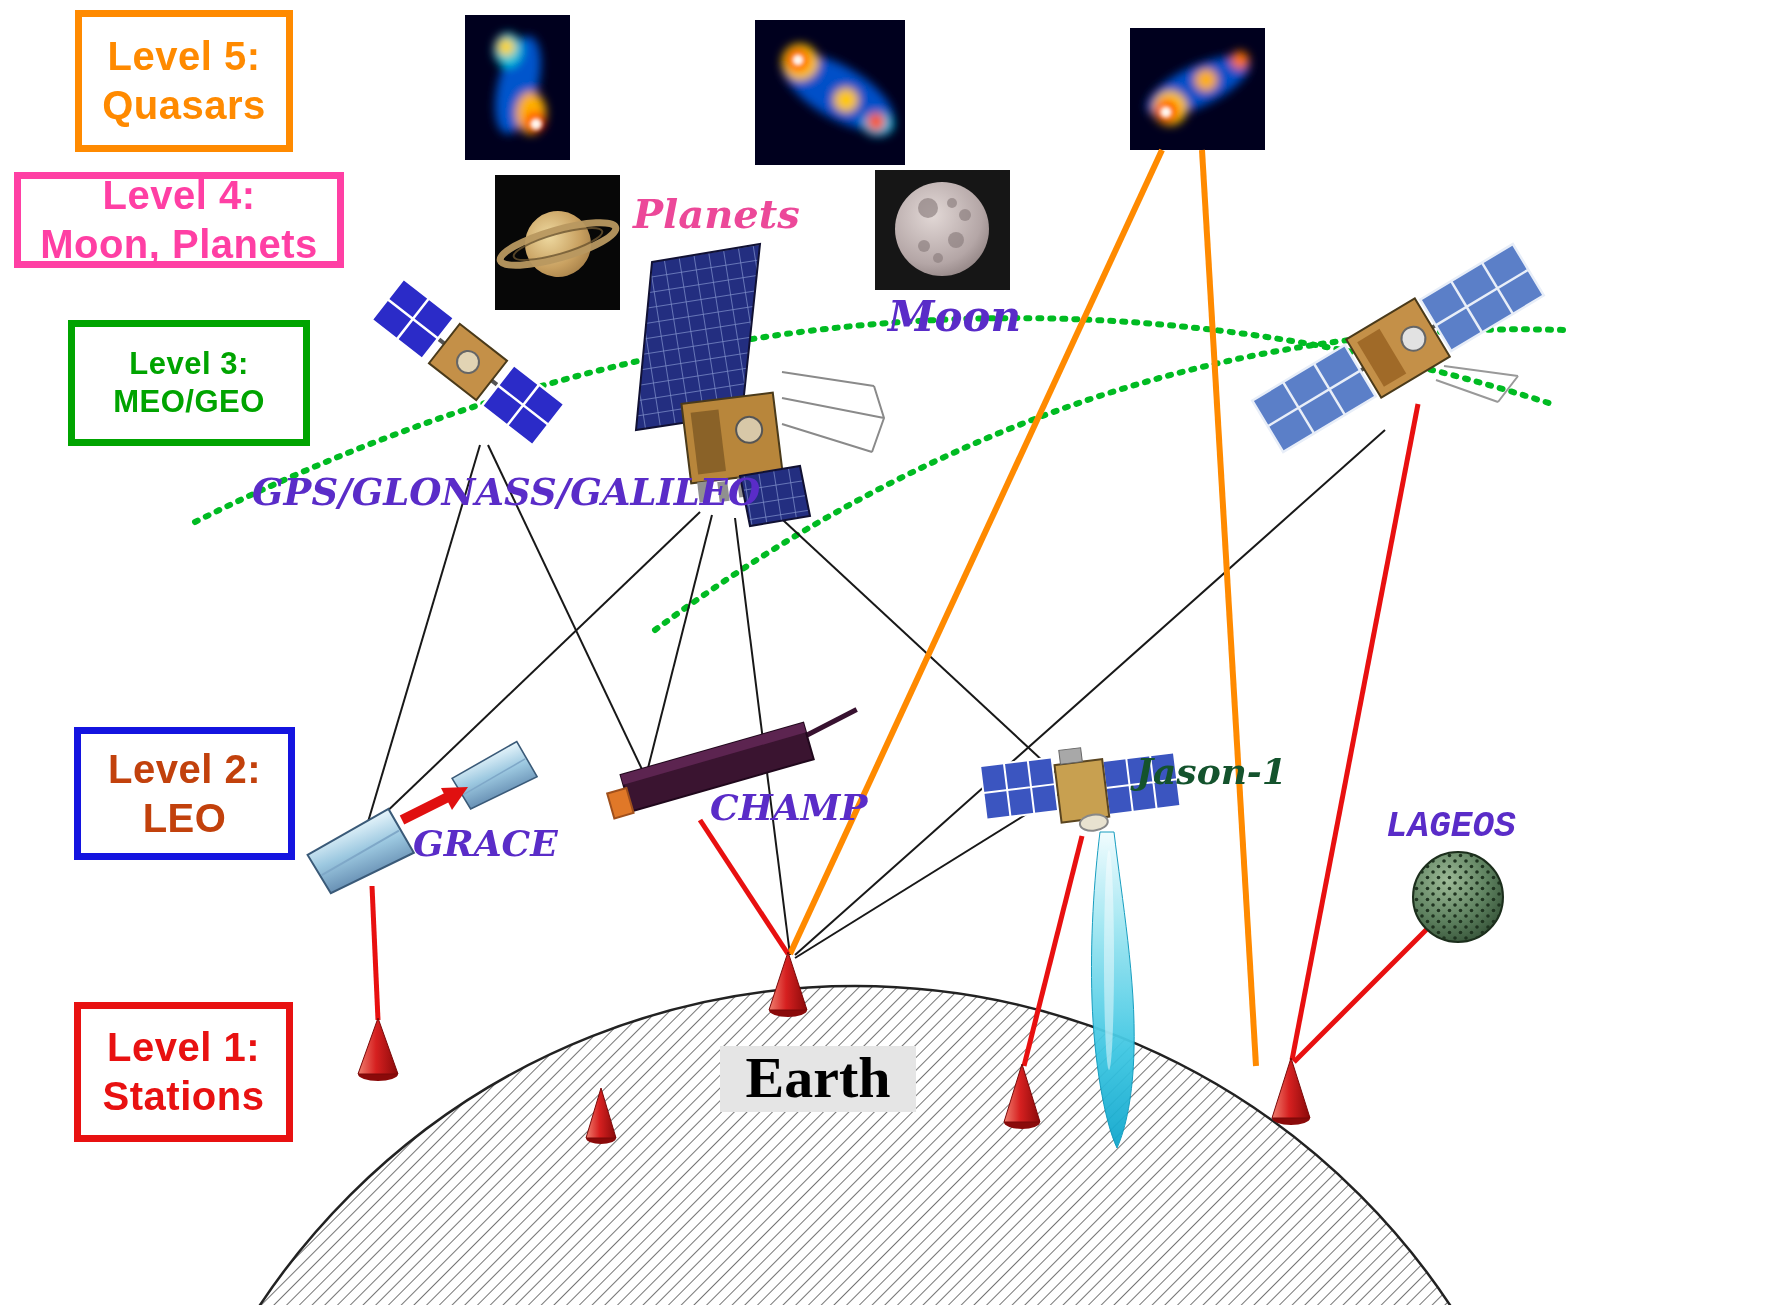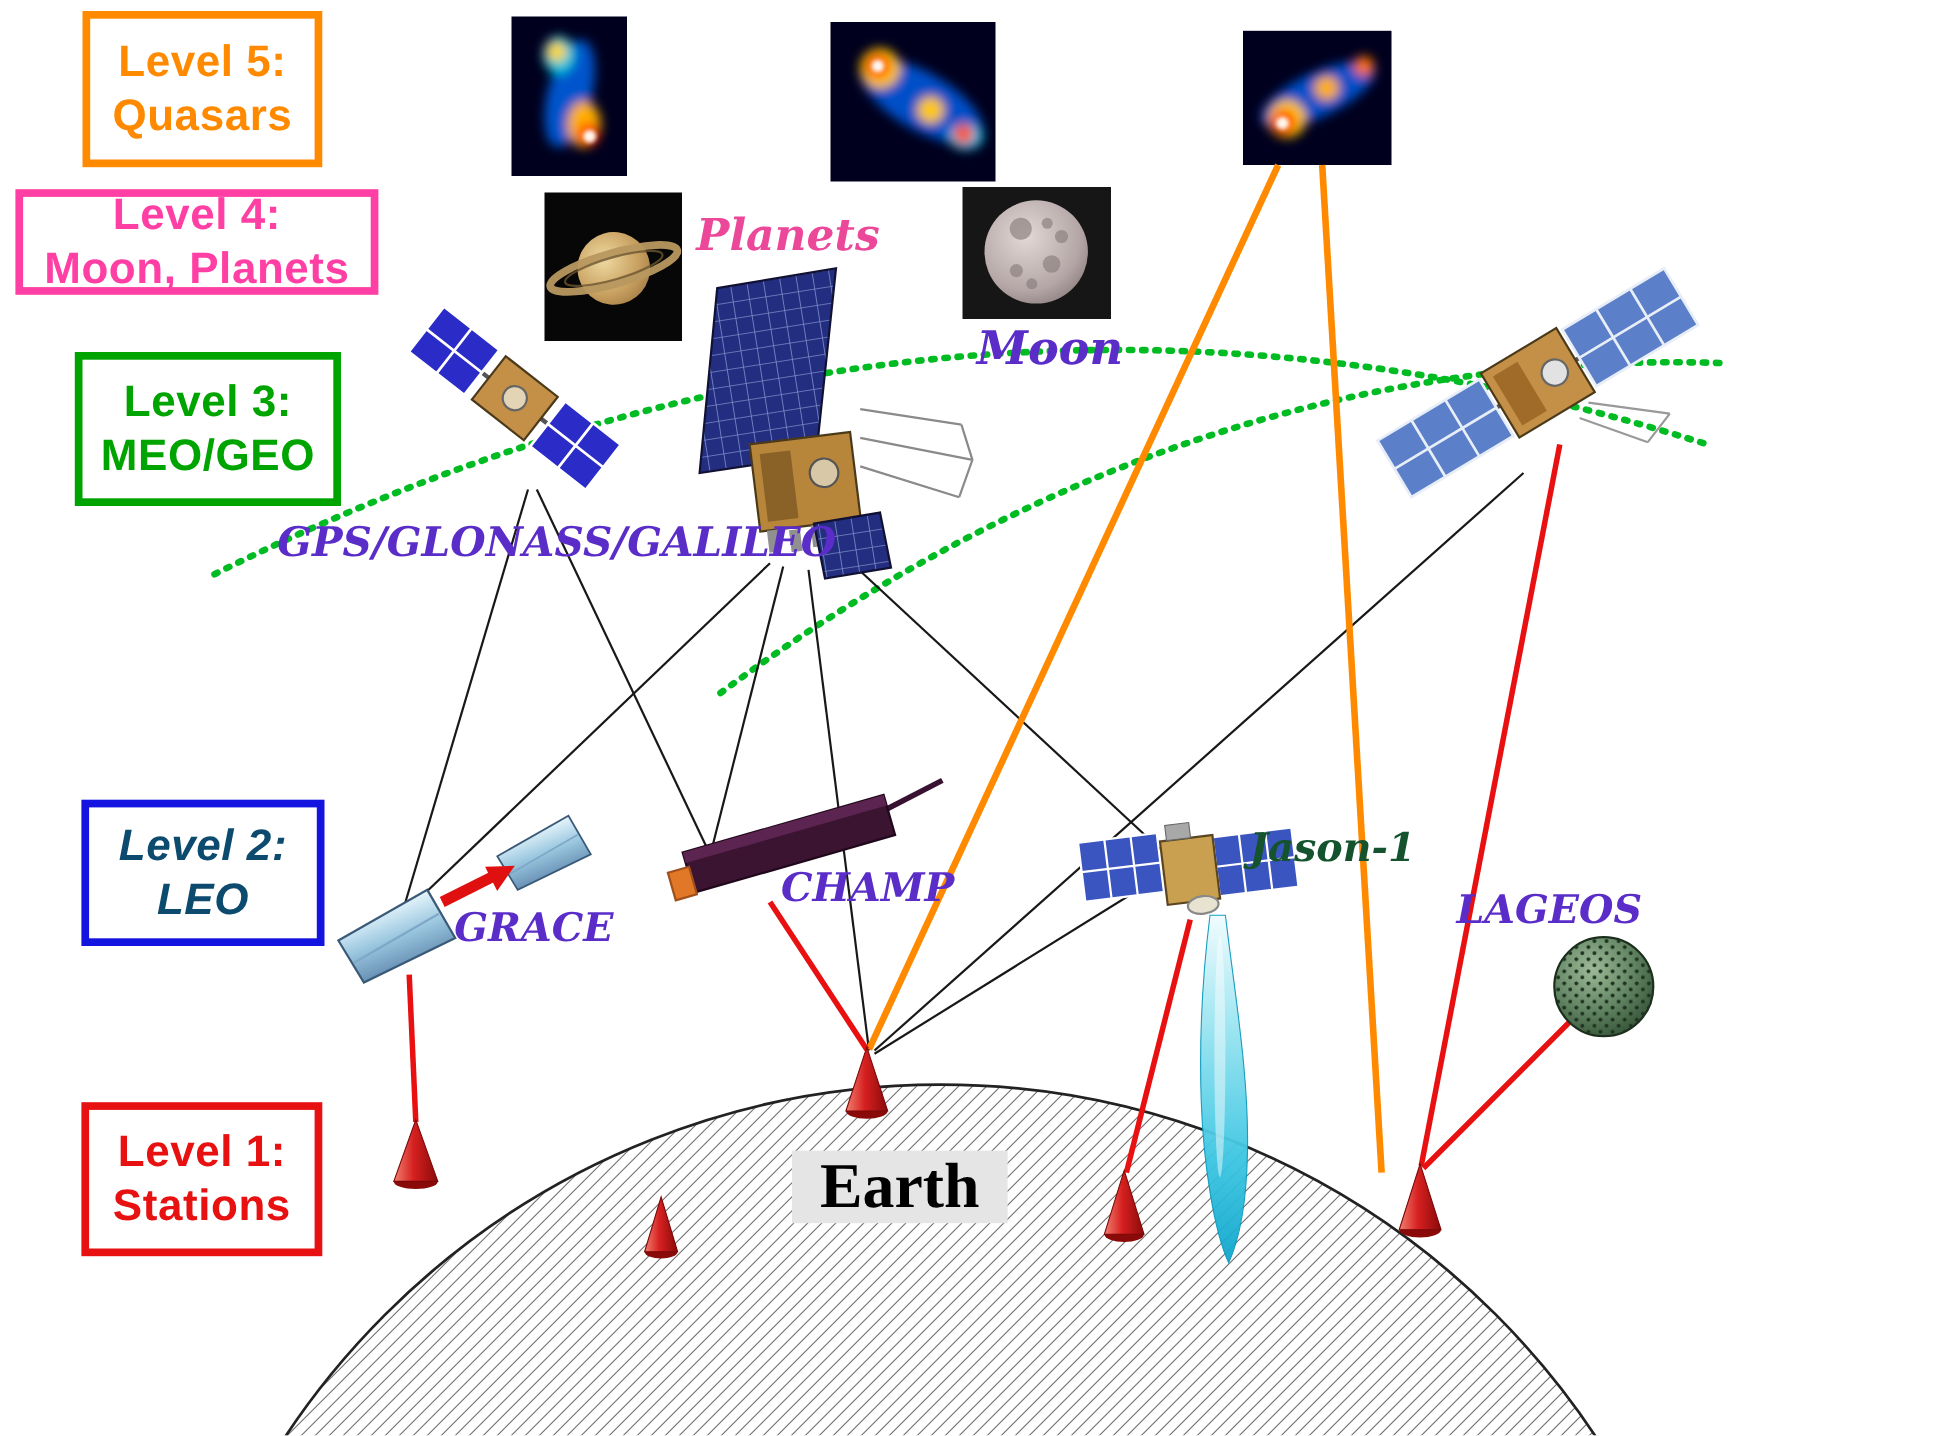--- a/index.html
+++ b/index.html
@@ -10,35 +10,35 @@
   }
   #stage > svg { position:absolute; left:0; top:0; }
 
   .level-box {
     position:absolute; background:#ffffff; border:7px solid #000;
     display:flex; flex-direction:column; justify-content:center; align-items:center;
     text-align:center; font-weight:bold; line-height:1.22; letter-spacing:0.5px;
   }
   #box5 { left:75px;  top:10px;   width:218px; height:142px; font-size:40px; }
   #box4 { left:14px;  top:172px;  width:330px; height:96px; font-size:40px; }
-  #box3 { left:68px;  top:320px;  width:242px; height:140px; font-size:40px; }
+  #box3 { left:68px;  top:320px;  width:242px; height:126px; font-size:31px; }
   #box2 { left:74px;  top:727px;  width:221px; height:133px; font-size:40px; }
   #box1 { left:74px;  top:1002px; width:219px; height:140px; font-size:40px;text-align:right; }
 
   .sat-label {
     position:absolute; font-family:"DejaVu Serif", serif;
     font-style:italic; font-weight:bold; color:#5A2CC8; white-space:nowrap;
   }
   #lbl-planets { left:633px;  top:190px; font-size:40px; }
   #lbl-moon    { left:888px;  top:292px; font-size:42px; }
   #lbl-gnss    { left:252px;  top:470px; font-size:37px; }
   #lbl-grace   { left:413px;  top:822px; font-size:36px;text-align:center; }
   #lbl-champ   { left:710px;  top:786px; font-size:36px; }
   #lbl-jason   { left:1136px; top:750px; font-size:36px; }
-  #lbl-lageos  { left:1324px; top:806px; font-size:36px; }
+  #lbl-lageos  { left:1386px; top:806px; font-size:36px;font-family:Liberation Mono, monospace; }
 
   #lbl-earth {
     position:absolute; left:720px; top:1046px; width:196px; height:66px;
     background:#e5e5e5; color:#000; font-family:"Liberation Serif", serif;
     font-weight:bold; font-size:58px; line-height:64px; text-align:center;
   }
 </style>
 </head>
 <body>
 
@@ -311,21 +311,21 @@
     <span>Quasars</span>
   </div>
   <div class="level-box" id="box4" style="border-color: rgb(255, 63, 164); color: rgb(255, 63, 164);">
     <span>Level 4:</span>
     <span>Moon, Planets</span>
   </div>
   <div class="level-box" id="box3" style="border-color: rgb(0, 164, 0); color: rgb(0, 164, 0);">
     <span>Level 3:</span>
     <span>MEO/GEO</span>
   </div>
-  <div class="level-box" id="box2" style="border-color: rgb(20, 20, 224); color: #0c4a6e; font-style: italic;">
+  <div class="level-box" id="box2" style="border-color: rgb(20, 20, 224); color: #c2410c;">
     <span>Level 2:</span>
     <span>LEO</span>
   </div>
   <div class="level-box" id="box1" style="border-color: rgb(232, 17, 17); color: rgb(232, 17, 17);">
     <span>Level 1:</span>
     <span>Stations</span>
   </div>
 
   <div class="sat-label" id="lbl-planets" style="color: #ec4899;">Planets</div>
   <div class="sat-label" id="lbl-moon" style="color: rgb(90, 44, 200);">Moon</div>

